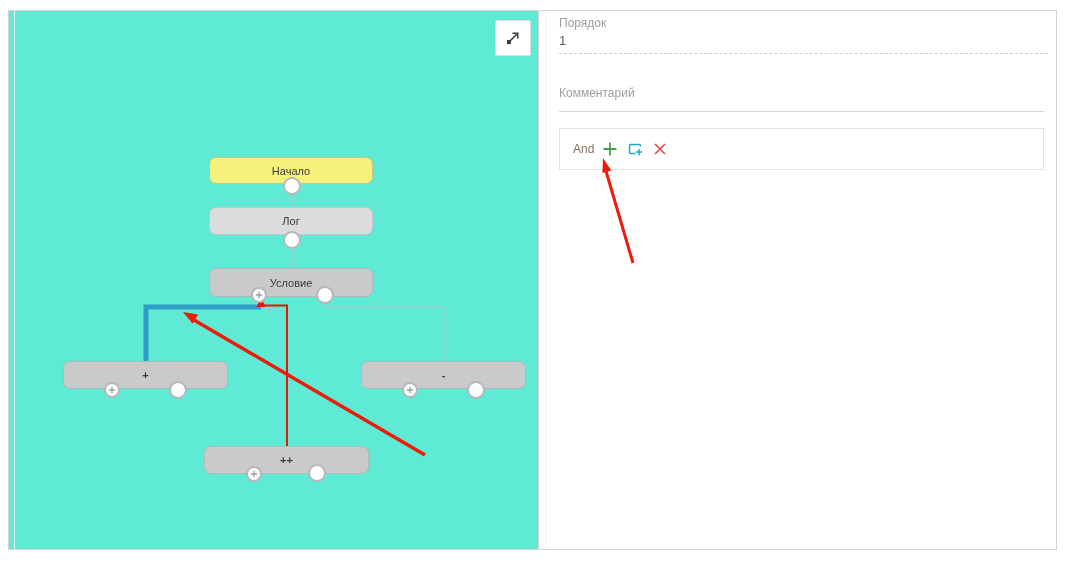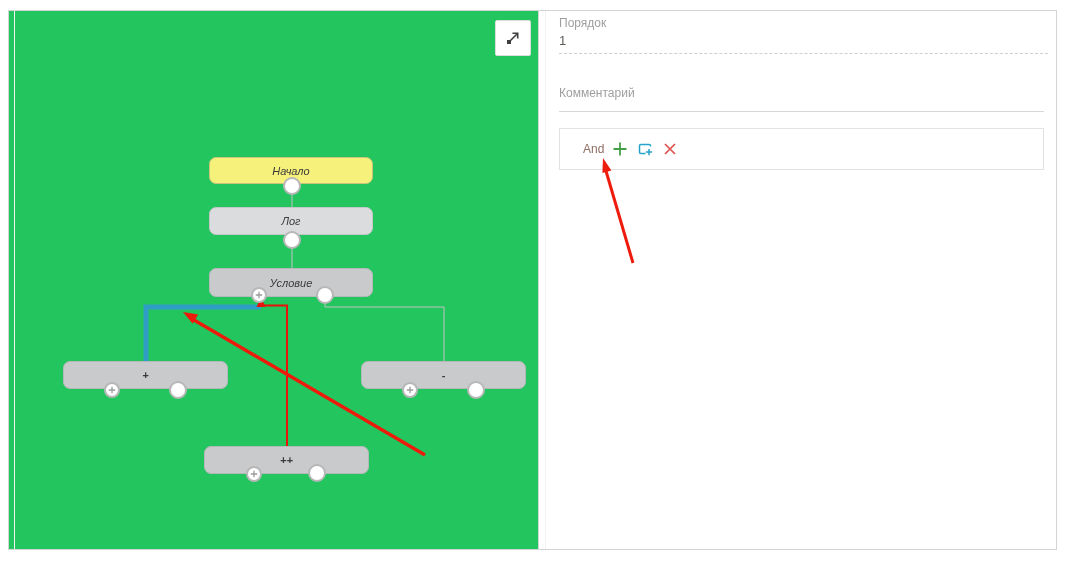--- a/index.html
+++ b/index.html
@@ -8,21 +8,21 @@
     font-family:"Liberation Sans",sans-serif;
     -webkit-font-smoothing:antialiased;
   }
   .card{
     position:absolute;left:8px;top:10px;width:1049px;height:540px;
     border:1px solid #d4d4d4;background:#fff;box-sizing:border-box;
   }
   
   .diagram-panel{
     position:absolute;left:0;top:0;width:530px;height:538px;
-    border-right:1px solid #d4d4d4;background:#22c55e;box-sizing:border-box;font-style:italic;
+    border-right:1px solid #d4d4d4;background:#5eead4;box-sizing:border-box;
   }
   .faint-line{position:absolute;left:5px;top:0;bottom:0;width:0;border-left:1px solid #f1f1f1;}
   .expand-btn{
     position:absolute;left:486px;top:9px;width:36px;height:36px;
     border:1px solid #ddd;border-radius:2px;background:#fff;box-sizing:border-box;
     display:flex;align-items:center;justify-content:center;cursor:pointer;padding:0;
   }
   .diagram-svg{position:absolute;left:0;top:0;z-index:1;}
   .node{
     position:absolute;z-index:2;border-radius:7px;box-sizing:border-box;
@@ -44,21 +44,21 @@
   .inspector-panel{
     position:absolute;left:531px;top:0;width:516px;height:538px;background:#fff;
   }
   .field-label{position:absolute;left:19px;font-size:12px;color:#9e9e9e;}
   .order-value{position:absolute;left:19px;top:22px;font-size:13px;color:#5e5a56;}
   .dashed-divider{position:absolute;left:19px;top:42px;width:489px;height:0;border-top:1px dashed #cfcfcf;}
   .comment-underline{position:absolute;left:19px;top:100px;width:485px;height:0;border-top:1px solid #d8d8d8;cursor:text;}
   .operator-box{
     position:absolute;left:19px;top:117px;width:485px;height:42px;
     border:1px solid #e2e2e2;box-sizing:border-box;background:#fff;
-    display:flex;align-items:center;padding-left:23px;gap:7px;
+    display:flex;align-items:center;padding-left:13px;gap:7px;
   }
   .operator-label{font-size:12px;color:#8d6e63;cursor:pointer;}
   .icon-btn{background:none;border:none;padding:0;margin:0;width:18px;height:18px;cursor:pointer;display:flex;align-items:center;justify-content:center;}
   
   .annotation-svg{position:absolute;left:0;top:0;z-index:50;pointer-events:none;}
 </style>
 </head>
 <body>
 
 <div class="card">

